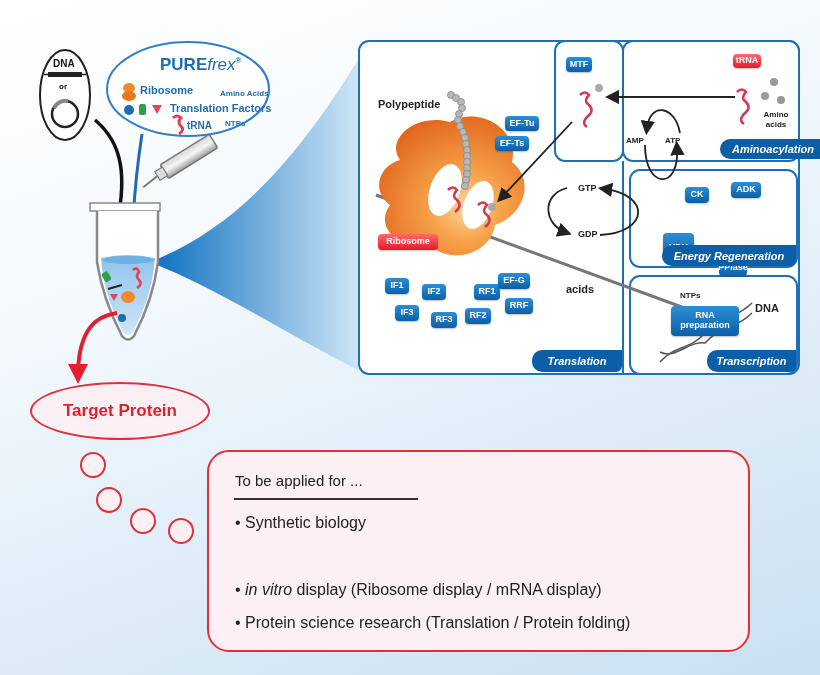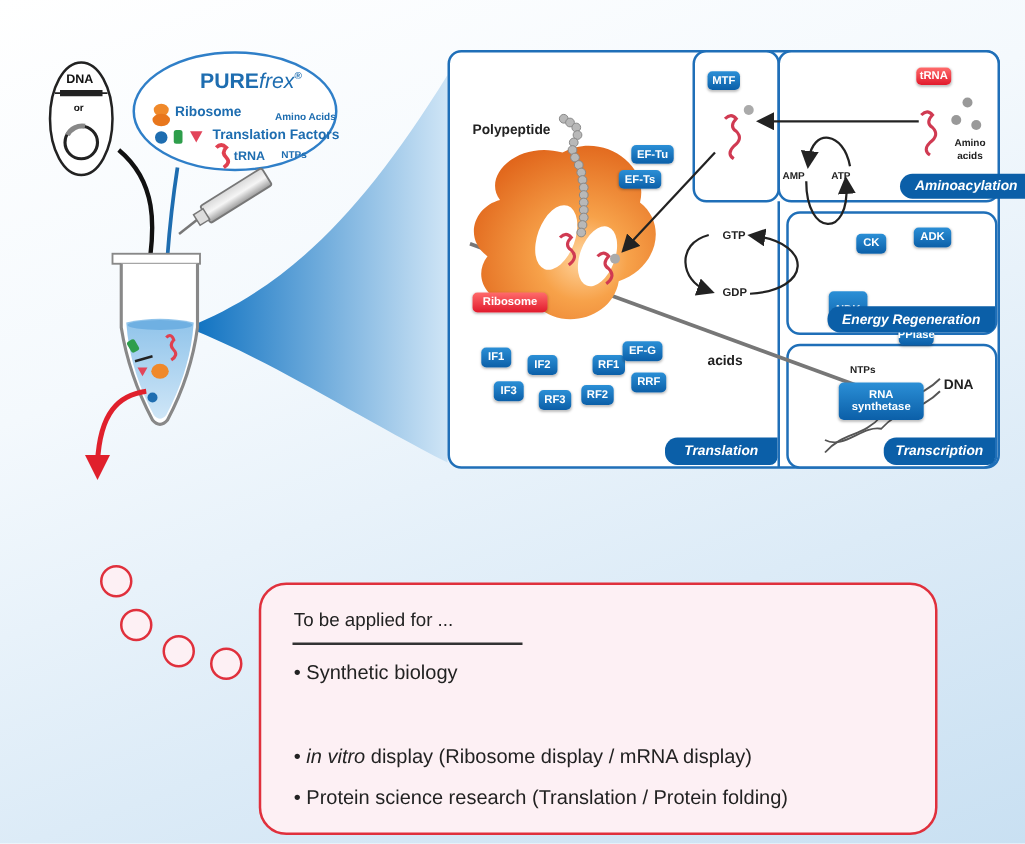--- a/index.html
+++ b/index.html
@@ -18,21 +18,21 @@
     box-shadow: 0 1px 2px rgba(0,0,0,0.25); display: flex; align-items: center; justify-content: center;
   }
   .chip.red { background: linear-gradient(180deg, #ff6b6b 0%, #e11a2c 100%); }
   .tag {
     position: absolute; color: #fff; font-family: "Liberation Sans", sans-serif; font-weight: bold; font-style: italic;
     font-size: 11px; background: #0b5fa8; border-radius: 10px 0 10px 10px; display: flex; align-items: center; justify-content: center;
     border-top-right-radius: 0; border-bottom-right-radius: 6px;
   }
   #apply-box {
     position: absolute; left: 207px; top: 450px; width: 543px; height: 202px;
-    border: 2px solid #e0303c; border-radius: 22px; background: #fdf0f4; margin-top: 16px;
+    border: 2px solid #e0303c; border-radius: 22px; background: #fdf0f4;
   }
   #apply-title { position: absolute; left: 26px; top: 20px; font-family: "Liberation Sans", sans-serif; font-size: 15px; color: #222; }
   #apply-rule { position: absolute; left: 25px; top: 46px; width: 184px; height: 2px; background: #333; }
   .apply-item { position: absolute; left: 26px; font-family: "Liberation Sans", sans-serif; font-size: 16px; color: #222; white-space: nowrap; }
   .apply-item i { font-style: italic; }
   #target-oval {
     position: absolute; left: 30px; top: 382px; width: 180px; height: 58px; border-radius: 50%;
     border: 2px solid #e0303c; background: #fdf0f4; display: flex; align-items: center; justify-content: center;
     color: #e0202c; font-family: "Liberation Sans", sans-serif; font-weight: bold; font-size: 17px;
   }
@@ -184,20 +184,21 @@
 
   <div class="lbl" style="left:160px;top:55px;font-size:17px;color:#1e6db0;">
     <span>PURE</span><span style="font-style:italic;font-weight:normal;">frex</span><sup style="font-size:8px;">®</sup>
   </div>
   <div class="lbl" style="left:140px;top:84px;font-size:11px;color:#1e6db0;">Ribosome</div>
   <div class="lbl" style="left:220px;top:89px;font-size:8px;color:#1e6db0;">Amino Acids</div>
   <div class="lbl" style="left:170px;top:102px;font-size:11px;color:#1e6db0;">Translation Factors</div>
   <div class="lbl" style="left:187px;top:120px;font-size:10px;color:#1e6db0;">tRNA</div>
   <div class="lbl" style="left:225px;top:119px;font-size:8px;color:#1e6db0;">NTPs</div>
 
+  <div id="target-oval">Target Protein</div>
 
   <div class="bubble" style="left:80px;top:452px;width:26px;height:26px;"></div>
   <div class="bubble" style="left:96px;top:487px;width:26px;height:26px;"></div>
   <div class="bubble" style="left:130px;top:508px;width:26px;height:26px;"></div>
   <div class="bubble" style="left:168px;top:518px;width:26px;height:26px;"></div>
 
   <div class="lbl" style="left:378px;top:98px;font-size:11px;color:#222;">Polypeptide</div>
   <div class="chip" style="left:505px;top:116px;width:34px;height:15px;">EF-Tu</div>
   <div class="chip" style="left:495px;top:136px;width:34px;height:15px;">EF-Ts</div>
   <div class="chip red" style="left:378px;top:234px;width:60px;height:16px;">Ribosome</div>
@@ -223,21 +224,21 @@
   <div class="tag" style="left:692px;top:139px;width:106px;height:20px;margin-left:28px;">Aminoacylation</div>
 
   <div class="chip" style="left:685px;top:187px;width:24px;height:16px;">CK</div>
   <div class="chip" style="left:731px;top:182px;width:30px;height:16px;">ADK</div>
   <div class="chip" style="left:663px;top:233px;width:31px;height:29px;">NDK</div>
   <div class="chip" style="left:719px;top:212px;width:28px;height:16px;margin-top:48px;">PPiase</div>
   <div class="tag" style="left:662px;top:245px;width:134px;height:21px;">Energy Regeneration</div>
 
   <div class="lbl" style="left:680px;top:291px;font-size:8px;color:#222;">NTPs</div>
   <div class="lbl" style="left:755px;top:302px;font-size:11px;color:#222;">DNA</div>
-  <div class="chip" style="left:671px;top:306px;width:68px;height:30px;font-size:9px;padding:0 10px;">RNA synthetase</div>
+  <div class="chip" style="left:671px;top:306px;width:68px;height:30px;font-size:9px;padding:0 10px;">RNA preparation</div>
   <div class="tag" style="left:707px;top:350px;width:89px;height:22px;">Transcription</div>
 
   <div id="apply-box">
     <div id="apply-title">To be applied for ...</div>
     <div id="apply-rule"></div>
     <div class="apply-item" style="top:62px;text-align:center;">
       <span>• </span><i></i><span>Synthetic biology</span>
     </div>
     <div class="apply-item" style="top:162px;">
       <span>• </span><i></i><span>Protein science research (Translation / Protein folding)</span>

